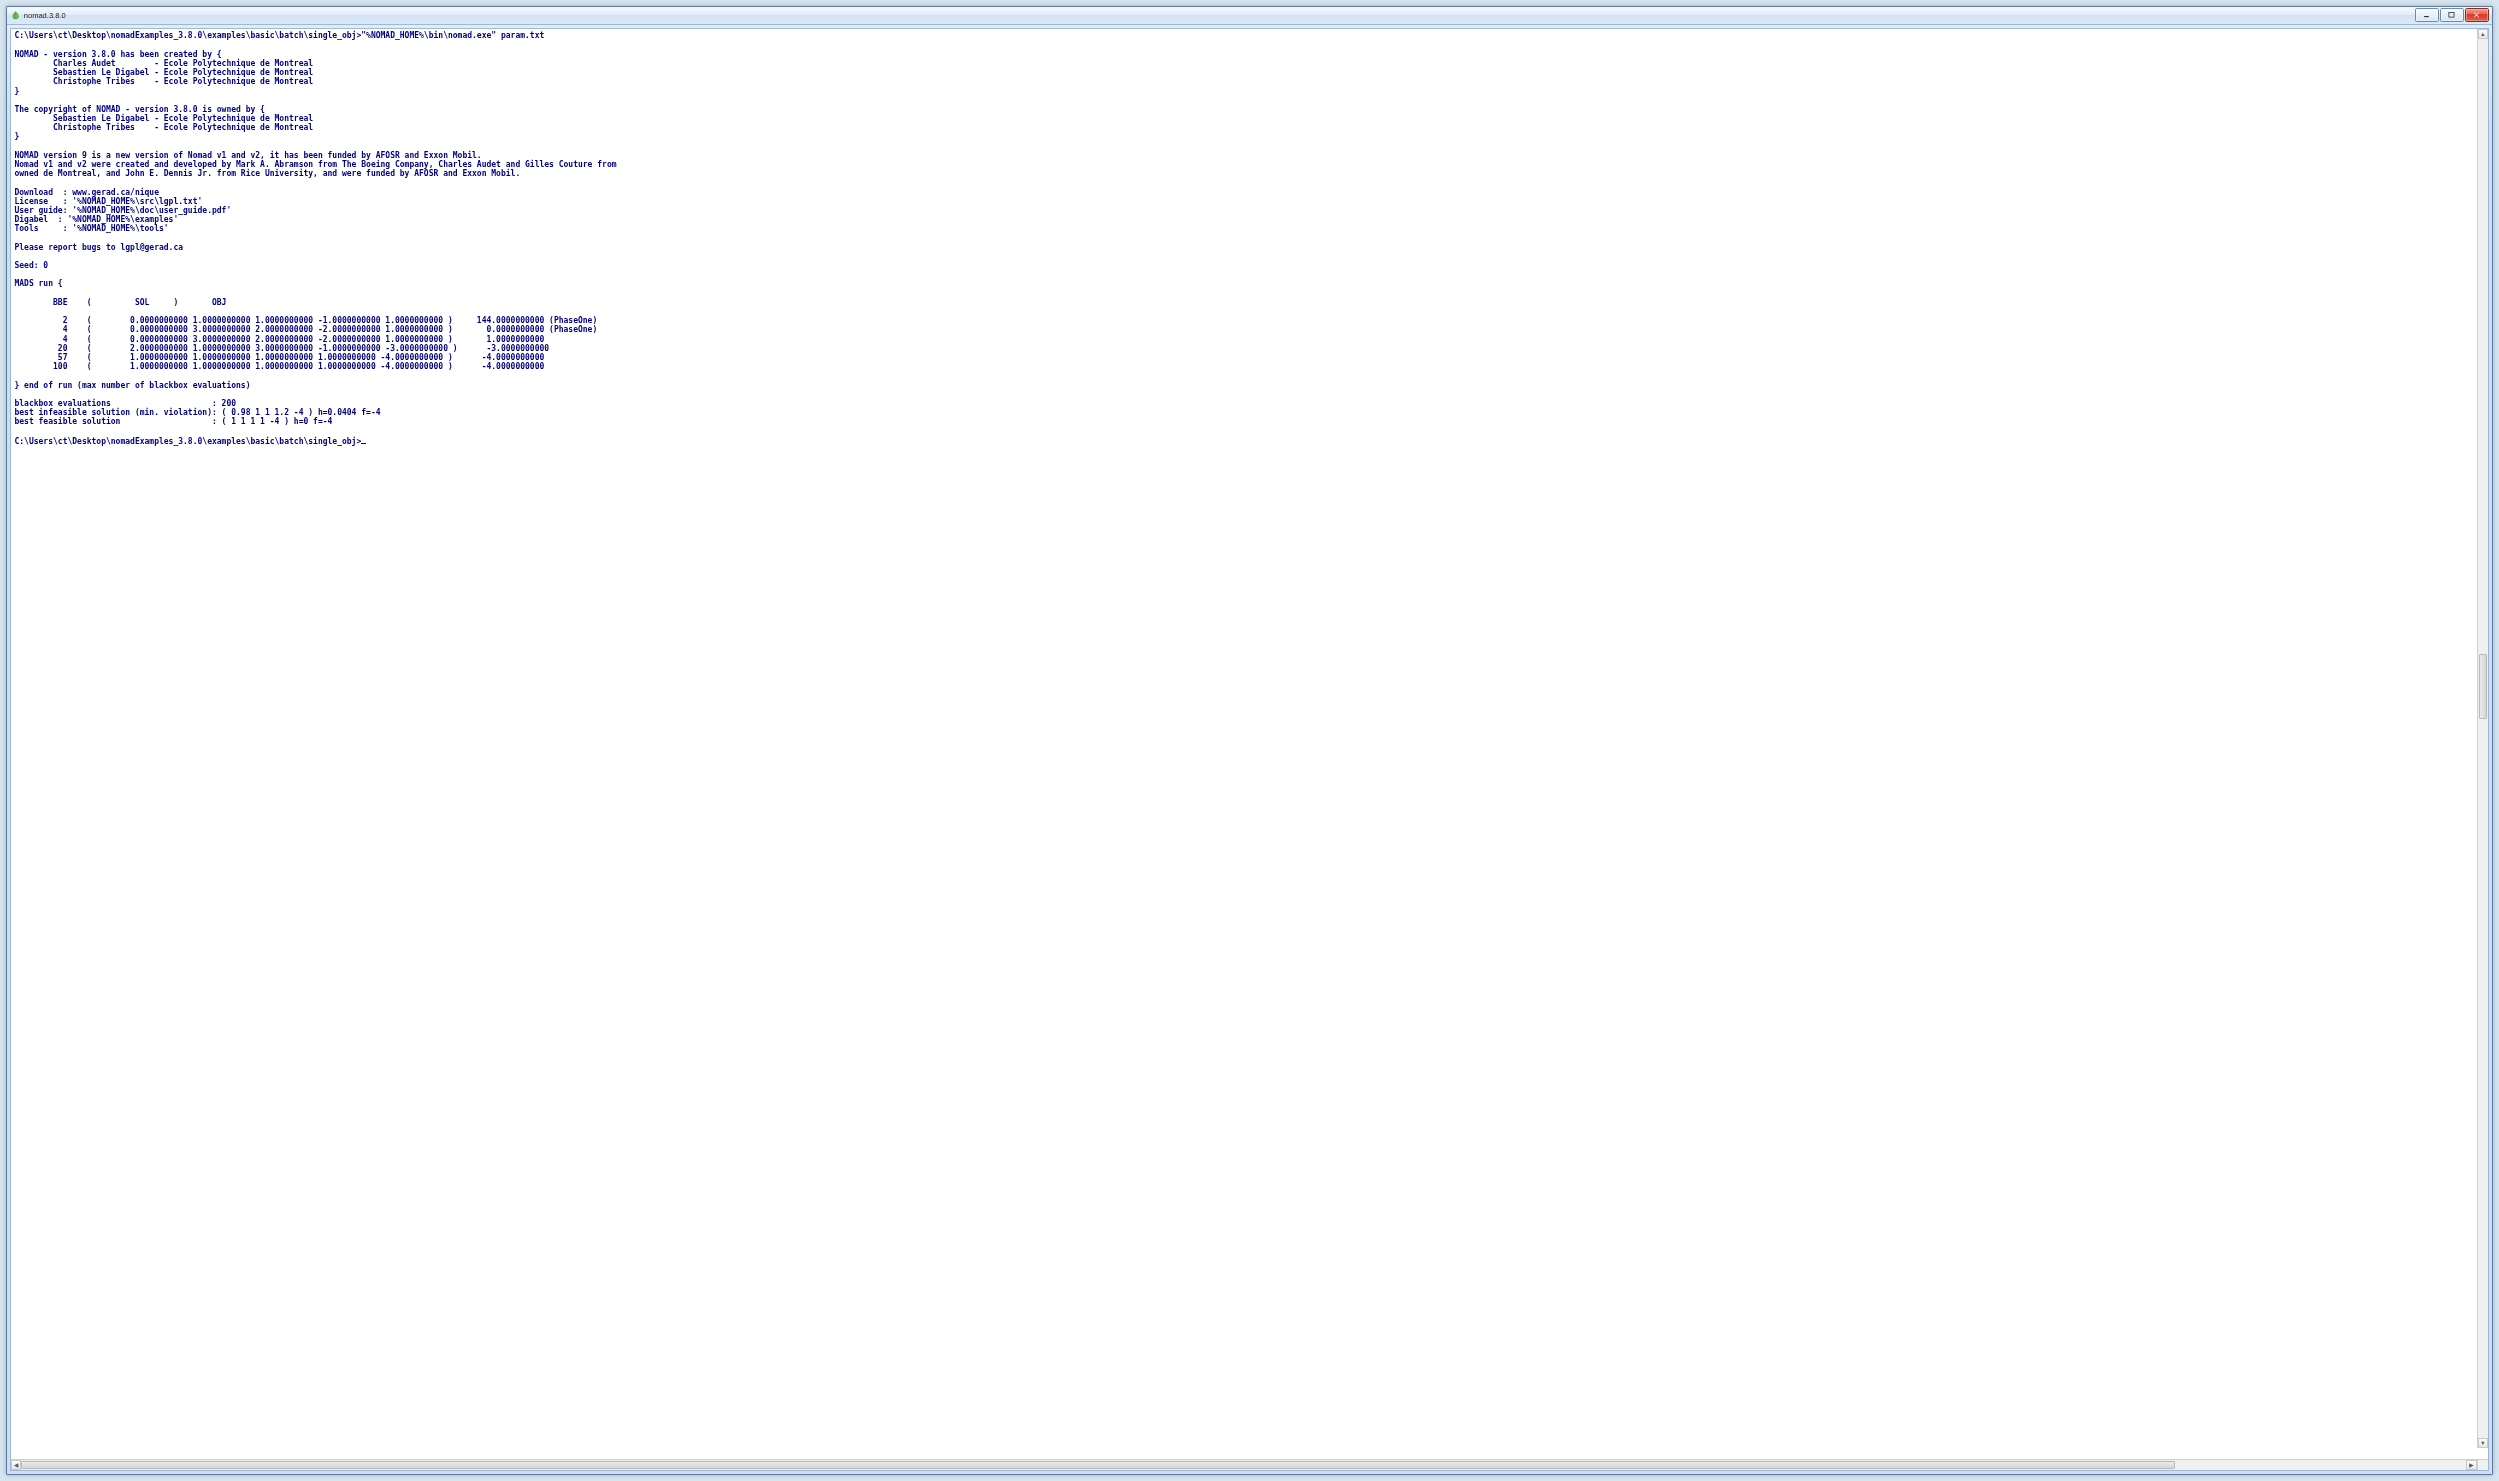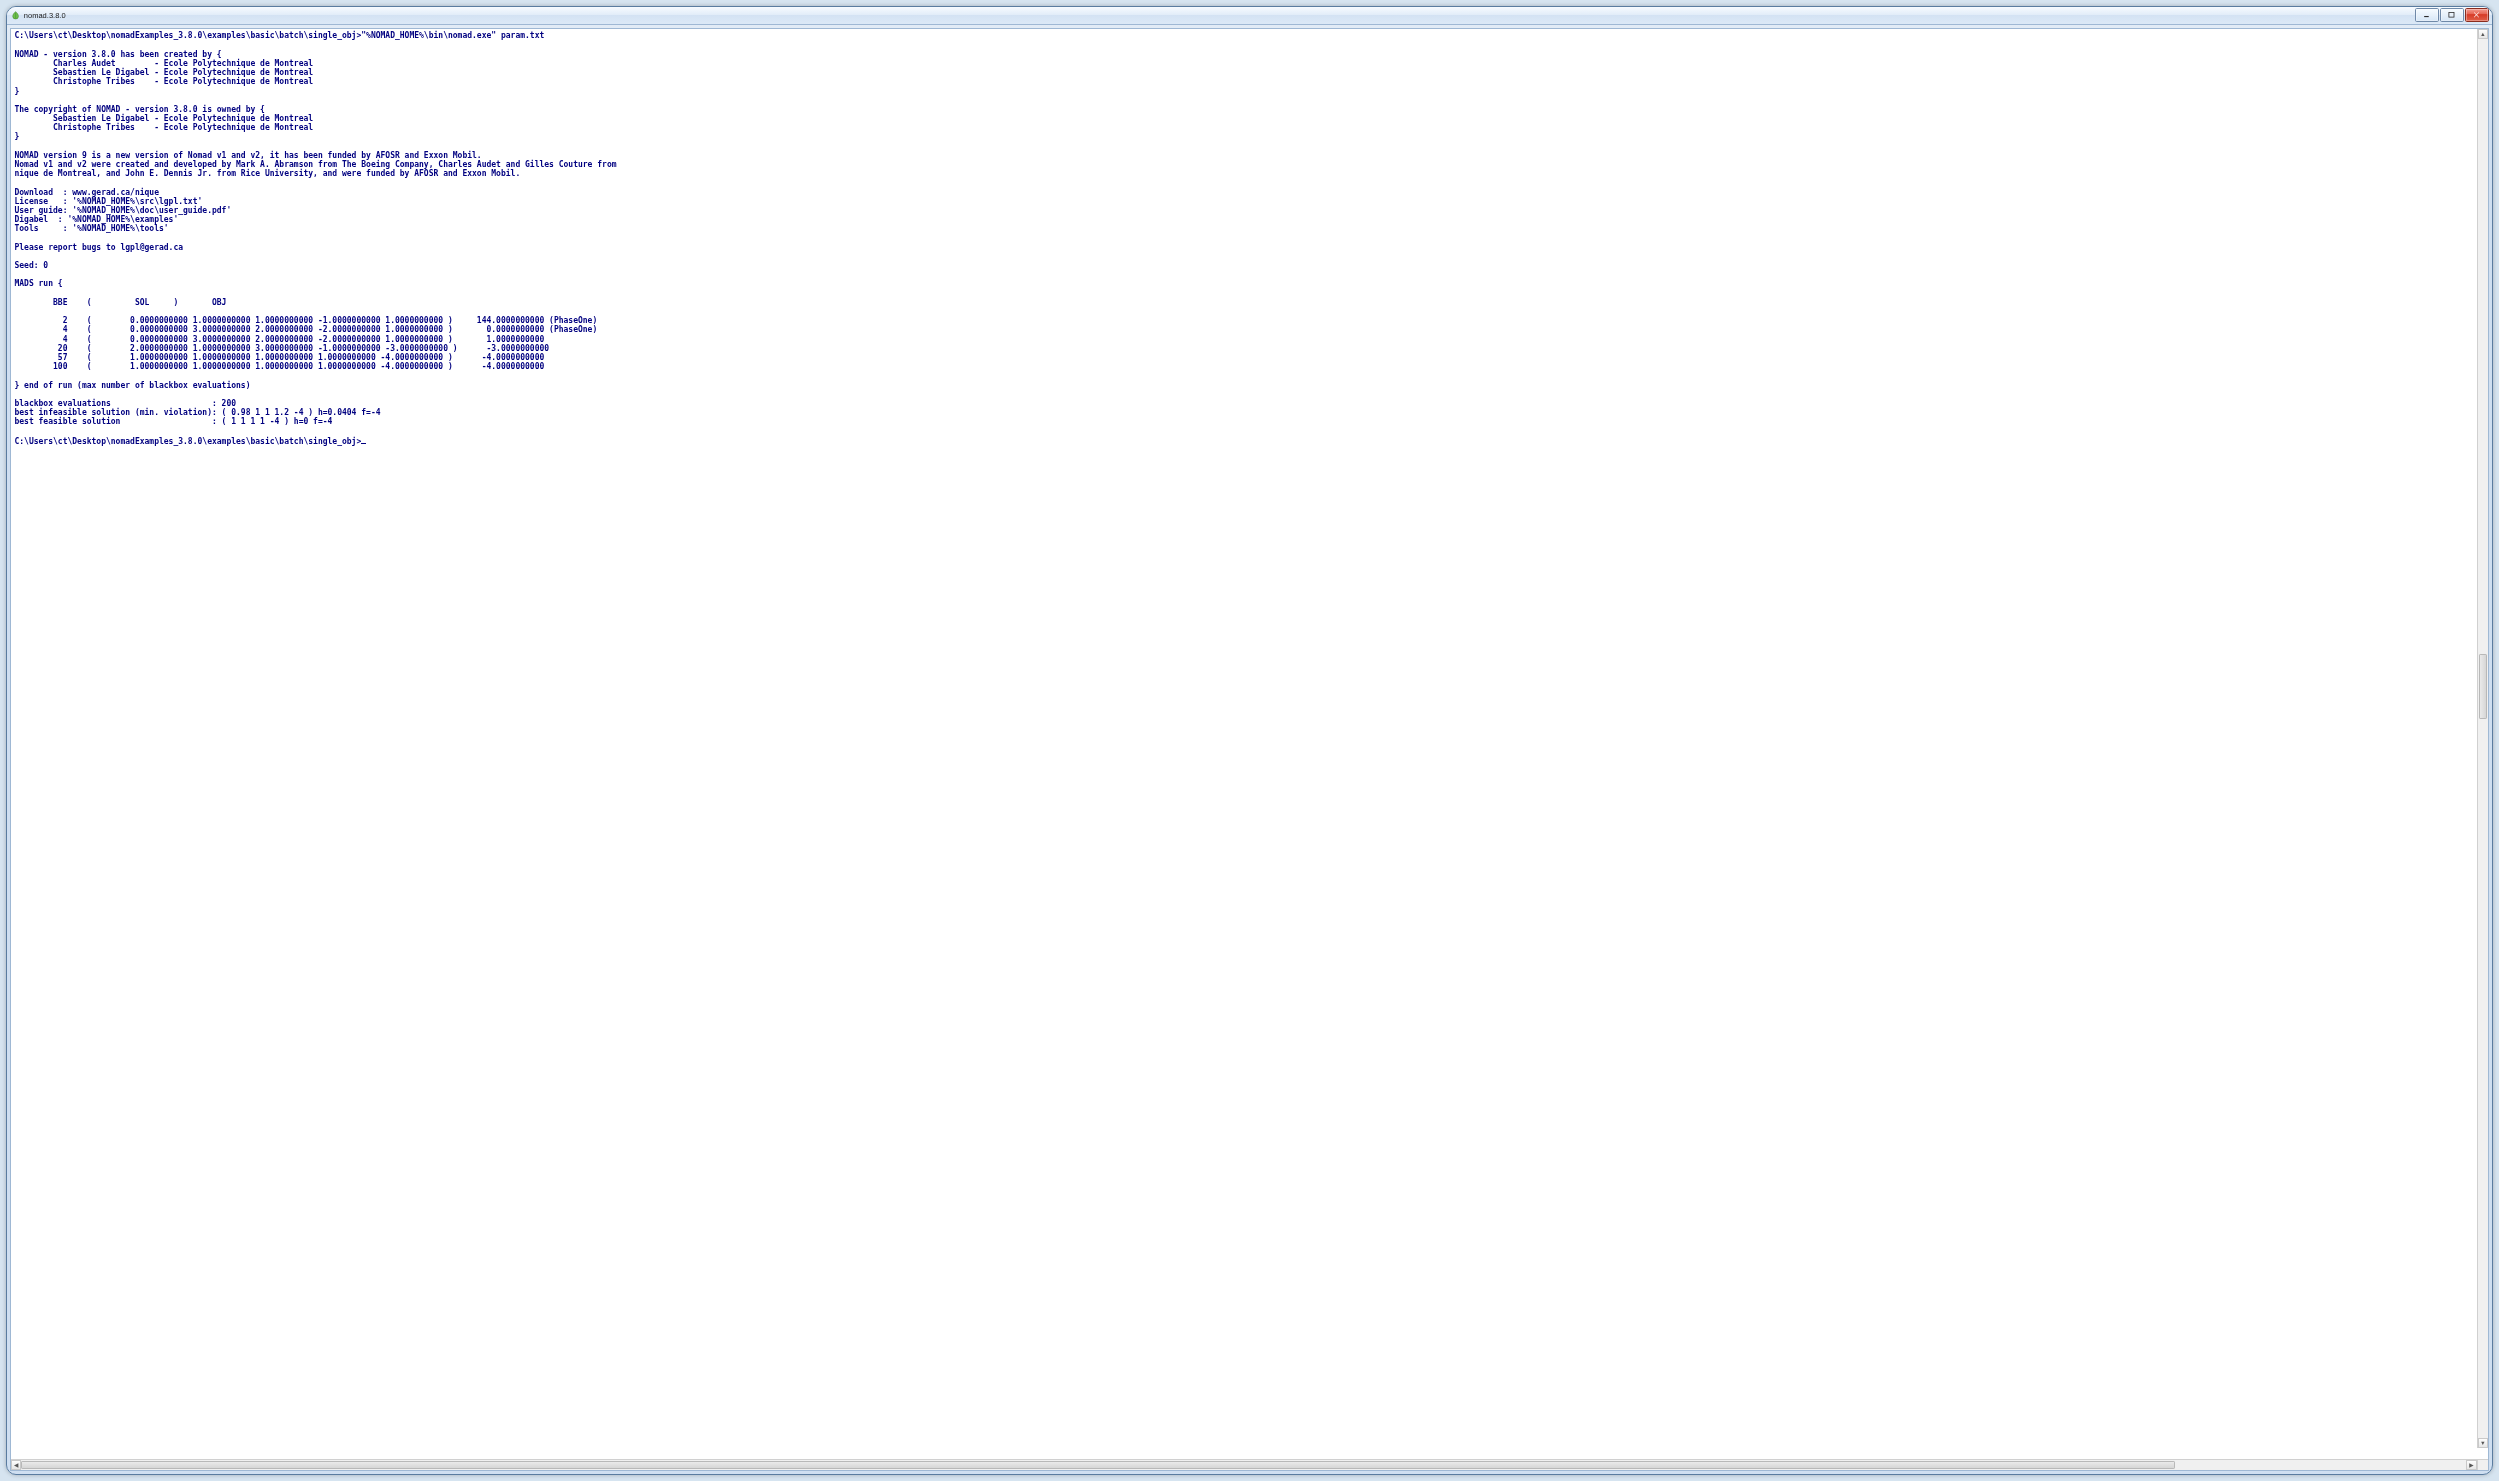--- a/index.html
+++ b/index.html
@@ -10,21 +10,21 @@
     background: #d6e4f0;
   }
 
   .window {
     position: absolute;
     top: 5.7px;
     left: 5.7px;
     right: 5.7px;
     bottom: 5.7px;
     border: 0.6px solid #5a7ca0;
-    border-radius: 10px;
+    border-radius: 1px;
     background: linear-gradient(to bottom, #e6eef7 0%, #cfdff1 8%, #cfdff1 100%);
     display: flex;
     flex-direction: column;
     box-shadow: 0 0 4.6px rgba(0,0,0,0.25);
     overflow: hidden;
   }
 
   .titlebar {
     height: 17px;
     display: flex;
@@ -228,21 +228,21 @@
 <span>        Christophe Tribes    - Ecole Polytechnique de Montreal</span>
 <span>}</span>
 
 <span>The copyright of NOMAD - version 3.8.0 is owned by {</span>
 <span>        Sebastien Le Digabel - Ecole Polytechnique de Montreal</span>
 <span>        Christophe Tribes    - Ecole Polytechnique de Montreal</span>
 <span>}</span>
 
 <span>NOMAD version 9 is a new version of Nomad v1 and v2, it has been funded by AFOSR and Exxon Mobil.</span>
 <span>Nomad v1 and v2 were created and developed by Mark A. Abramson from The Boeing Company, Charles Audet and Gilles Couture from</span>
-<span>nique de Montreal, and John E. Dennis Jr. from Rice University, and were funded by AFOSR and Exxon Mobil.</span>
+<span>owned de Montreal, and John E. Dennis Jr. from Rice University, and were funded by AFOSR and Exxon Mobil.</span>
 
 <span>Download  : www.gerad.ca/nique</span>
 <span>License   : '%NOMAD_HOME%\src\lgpl.txt'</span>
 <span>User guide: '%NOMAD_HOME%\doc\user_guide.pdf'</span>
 <span>Digabel  : '%NOMAD_HOME%\examples'</span>
 <span>Tools     : '%NOMAD_HOME%\tools'</span>
 
 <span>Please report bugs to lgpl@gerad.ca</span>
 
 <span>Seed: 0</span>

